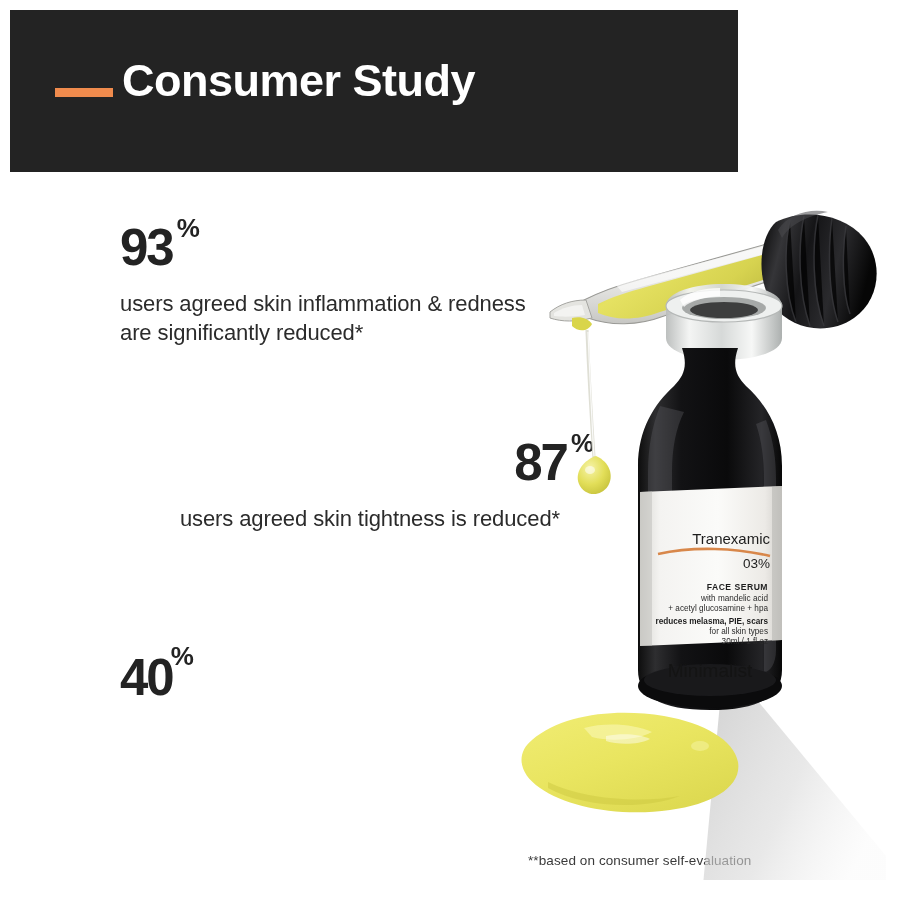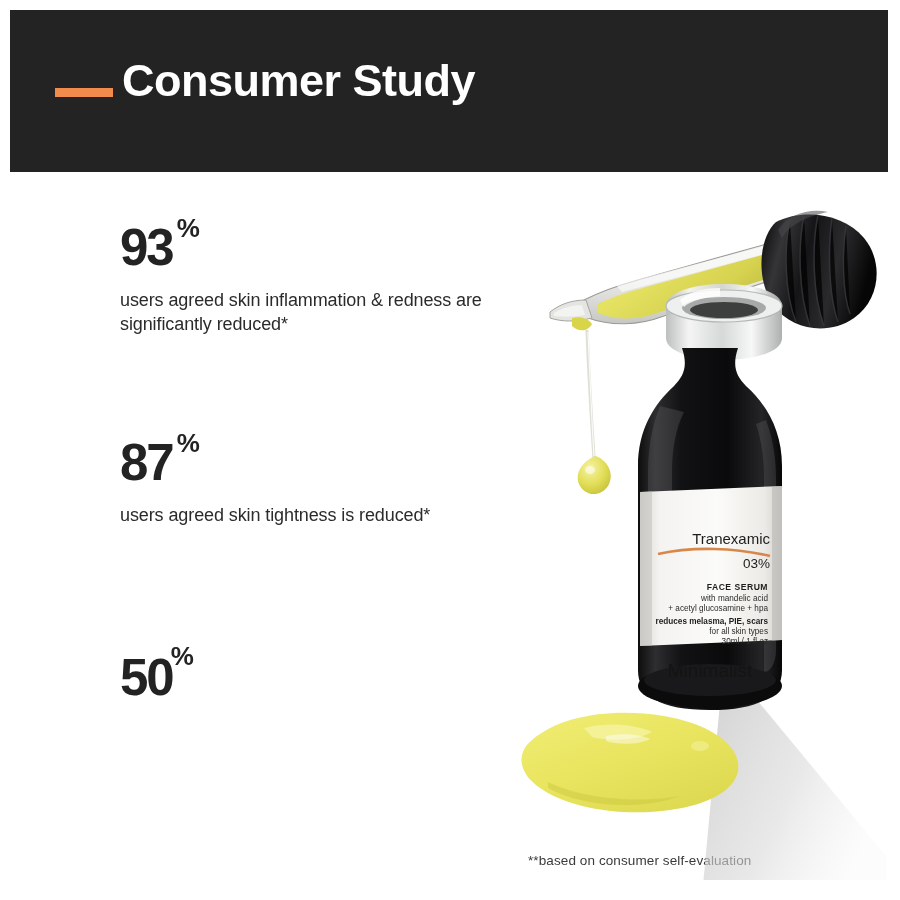--- a/index.html
+++ b/index.html
@@ -16,21 +16,21 @@
     height: 900px;
     background: #ffffff;
     overflow: hidden;
   }
 
   
   .header-bar {
     position: absolute;
     left: 10px;
     top: 10px;
-    width: 878px;
+    width: 728px;
     height: 162px;
     background: #232323;
   }
   .header-dash {
     position: absolute;
     left: 45px;
     top: 78px;
     width: 58px;
     height: 9px;
     background: #f08b4d;
@@ -47,21 +47,21 @@
     white-space: nowrap;
   }
 
   
   .stat-block {
     position: absolute;
     left: 120px;
     width: 470px;
   }
   .stat-1 { top: 222px; }
-  .stat-2 { top: 437px; }
+  .stat-2 { top: 437px; text-align: right; }
   .stat-3 { top: 652px; }
 
   .stat-number-row {
     display: block;
     color: #232323;
     line-height: 1;
     white-space: nowrap;
   }
   .stat-number {
     font-size: 51px;
@@ -76,21 +76,21 @@
     position: relative;
     top: -28px;
     left: 4px;
   }
   .stat-pct.tight {
     left: -2px;
     top: -30px;
   }
   .stat-desc {
     margin-top: 16px;
-    font-size: 18px;
+    font-size: 22px;
     line-height: 1.32;
     color: #2b2b2b;
     letter-spacing: -0.1px;
     max-width: 440px;
   }
 
   
   .footnote {
     position: absolute;
     left: 528px;
@@ -130,21 +130,21 @@
 
   <div class="stat-block stat-2">
     <div class="stat-number-row">
       <span class="stat-number">87</span><span class="stat-pct">%</span>
     </div>
     <div class="stat-desc">users agreed skin tightness is reduced*</div>
   </div>
 
   <div class="stat-block stat-3">
     <div class="stat-number-row">
-      <span class="stat-number">50</span><span class="stat-pct tight">%</span>
+      <span class="stat-number">40</span><span class="stat-pct tight">%</span>
     </div>
   </div>
 
   <div class="footnote">**based on consumer self-evaluation</div>
 
   <div class="product-photo">
     <svg width="400" height="700" viewBox="0 0 400 700" xmlns="http://www.w3.org/2000/svg">
       <defs>
         <linearGradient id="glassBody" x1="0" y1="0" x2="1" y2="0">
           <stop offset="0%" stop-color="#0d0d0d"></stop>

